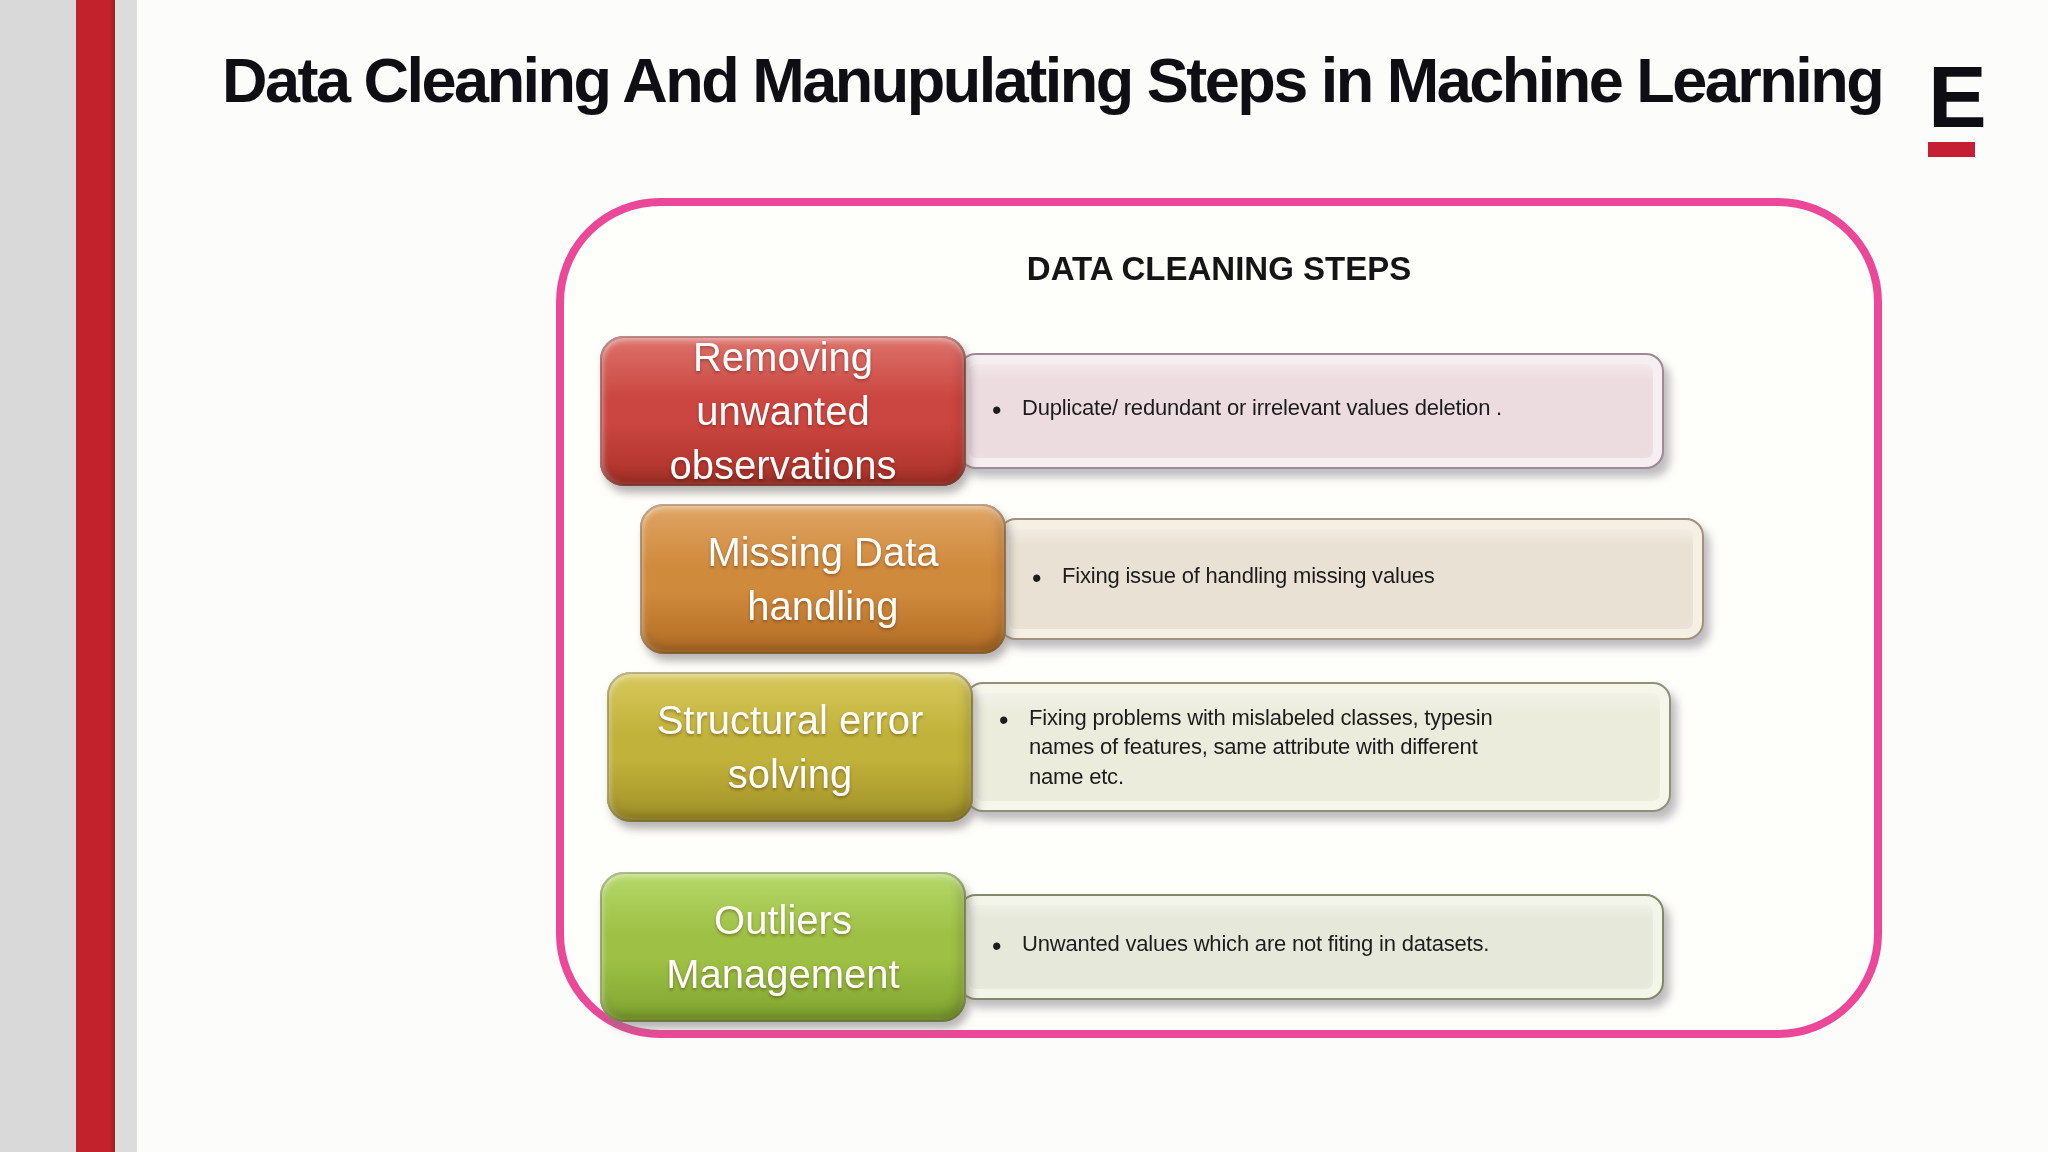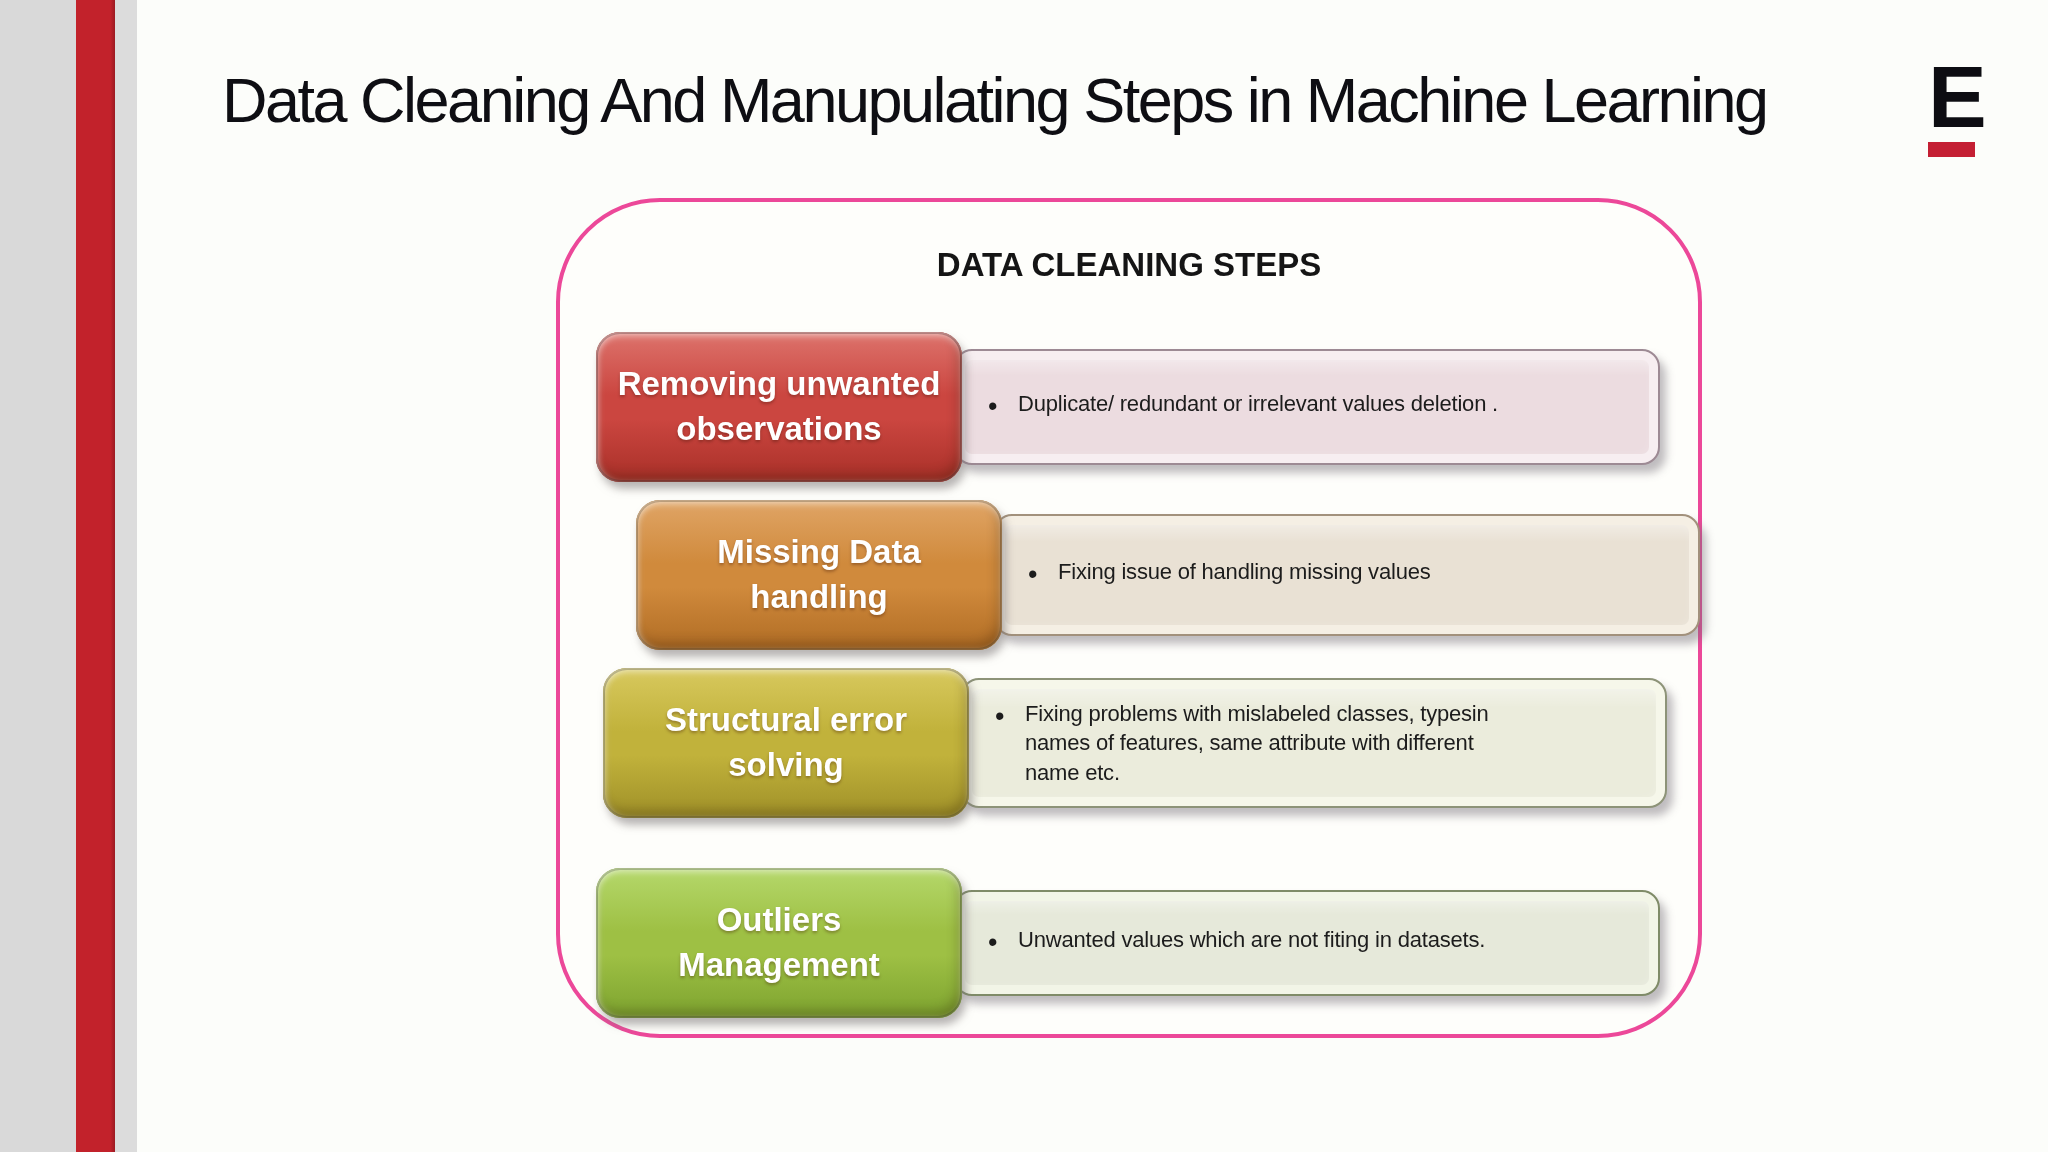--- a/index.html
+++ b/index.html
@@ -11,34 +11,34 @@
   }
   
   .stripe{position:absolute;top:0;height:1152px;}
   .stripe-gray{left:0;width:76px;background:#d9d9d9;}
   .stripe-red{left:76px;width:39px;background:linear-gradient(90deg,#c2222b 0 88%,#9c1b22 100%);}
   .stripe-gray2{left:115px;width:22px;background:#dcdcdc;}
 
   
   .page-title{
     position:absolute;left:222px;top:44px;width:1700px;
-    font-size:63px;font-weight:normal;letter-spacing:-2.5px;
-    color:#0e0e13;white-space:nowrap;margin-top:20px;
+    font-size:63px;font-weight:bold;letter-spacing:-2.5px;
+    color:#0e0e13;white-space:nowrap;
   }
   .logo{position:absolute;left:1928px;top:64px;width:50px;text-align:left;}
   .logo-e{
     display:block;font-size:88px;font-weight:900;line-height:0.76;
     color:#0d0d12;letter-spacing:-2px;
   }
   .logo-bar{width:47px;height:15px;margin-top:11px;}
 
   
   .panel{
-    position:absolute;left:556px;top:198px;width:1146px;height:840px;
-    border:4px solid #ec4899;border-radius:104px;
+    position:absolute;left:556px;top:198px;width:1326px;height:840px;
+    border:8px solid #ec4899;border-radius:104px;
     background:#fefefb;box-sizing:border-box;
   }
   .panel-title{
     position:absolute;left:0;top:44px;width:100%;
     text-align:center;font-size:33px;font-weight:bold;
     color:#151515;letter-spacing:0px;
   }
 
   .row{position:absolute;left:0;top:0;width:100%;height:150px;}
   .row1{top:130px;} .row2{top:298px;margin-left:40px;} .row3{top:466px;margin-left:7px;} .row4{top:666px;}
@@ -50,21 +50,21 @@
     display:flex;align-items:center;justify-content:center;text-align:center;
     background:linear-gradient(180deg,var(--c1) 0%,var(--c2) 42%,var(--c2) 58%,var(--c3) 100%);
     box-shadow:
       inset 0 4px 7px rgba(255,255,255,.5),
       inset 3px 0 6px rgba(255,255,255,.28),
       inset -4px -7px 12px rgba(40,20,5,.28),
       inset 0 0 0 2px var(--cEdge),
       4px 7px 9px rgba(125,120,120,.55);
   }
   .step-label{
-    font-size:33px;font-weight:bold;color:#ffffff;line-height:1.35;
+    font-size:40px;font-weight:normal;color:#ffffff;line-height:1.35;
     white-space:pre-line;text-shadow:0 2px 3px rgba(60,20,10,.35);
     padding:0 14px;
   }
 
   
   .desc-box{
     position:absolute;left:394px;width:706px;z-index:1;
     border-radius:18px;box-sizing:border-box;
     border:2px solid var(--dEdge);
     background:linear-gradient(180deg,rgba(255,255,255,.55) 0%,rgba(255,255,255,0) 22%),var(--dFill);

